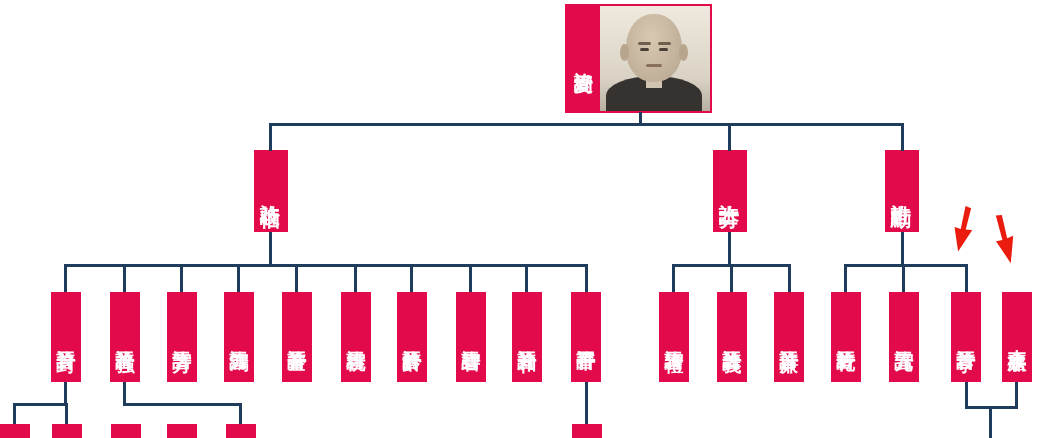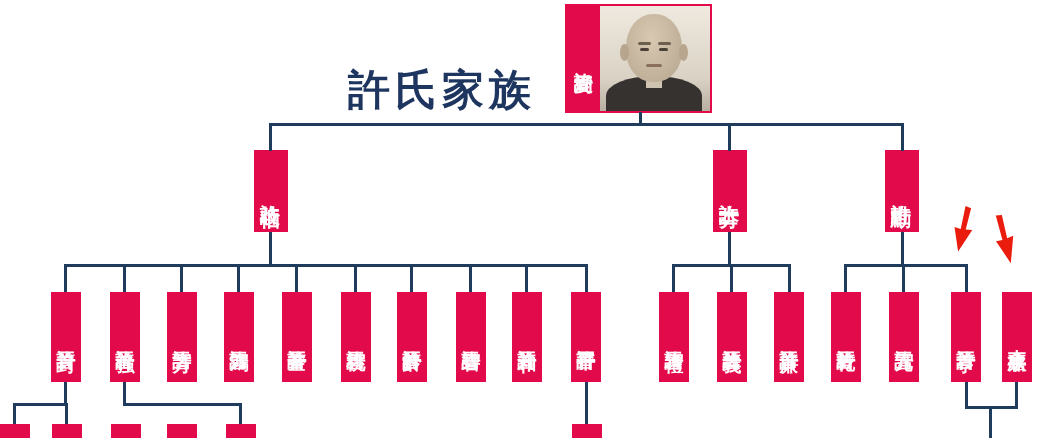--- a/index.html
+++ b/index.html
@@ -54,21 +54,20 @@
     position:absolute;left:6px;top:70px;width:96px;height:40px;
     background:#35322f;border-radius:50% 50% 0 0;
   }
   .collar{position:absolute;left:46px;top:72px;width:16px;height:10px;background:#cfc4b0;}
 </style>
 </head>
 <body>
 
 <div id="canvas">
 
-  <div class="title">許氏家族</div>
 
   <div class="photo-card">
     <div class="photo-label">許愛周</div>
     <div class="photo-area">
       <div class="suit"></div>
       <div class="collar"></div>
       <div class="head"></div>
       <div class="earL"></div>
       <div class="earR"></div>
       <div class="brow" style="left:38px;top:36px;"></div>

